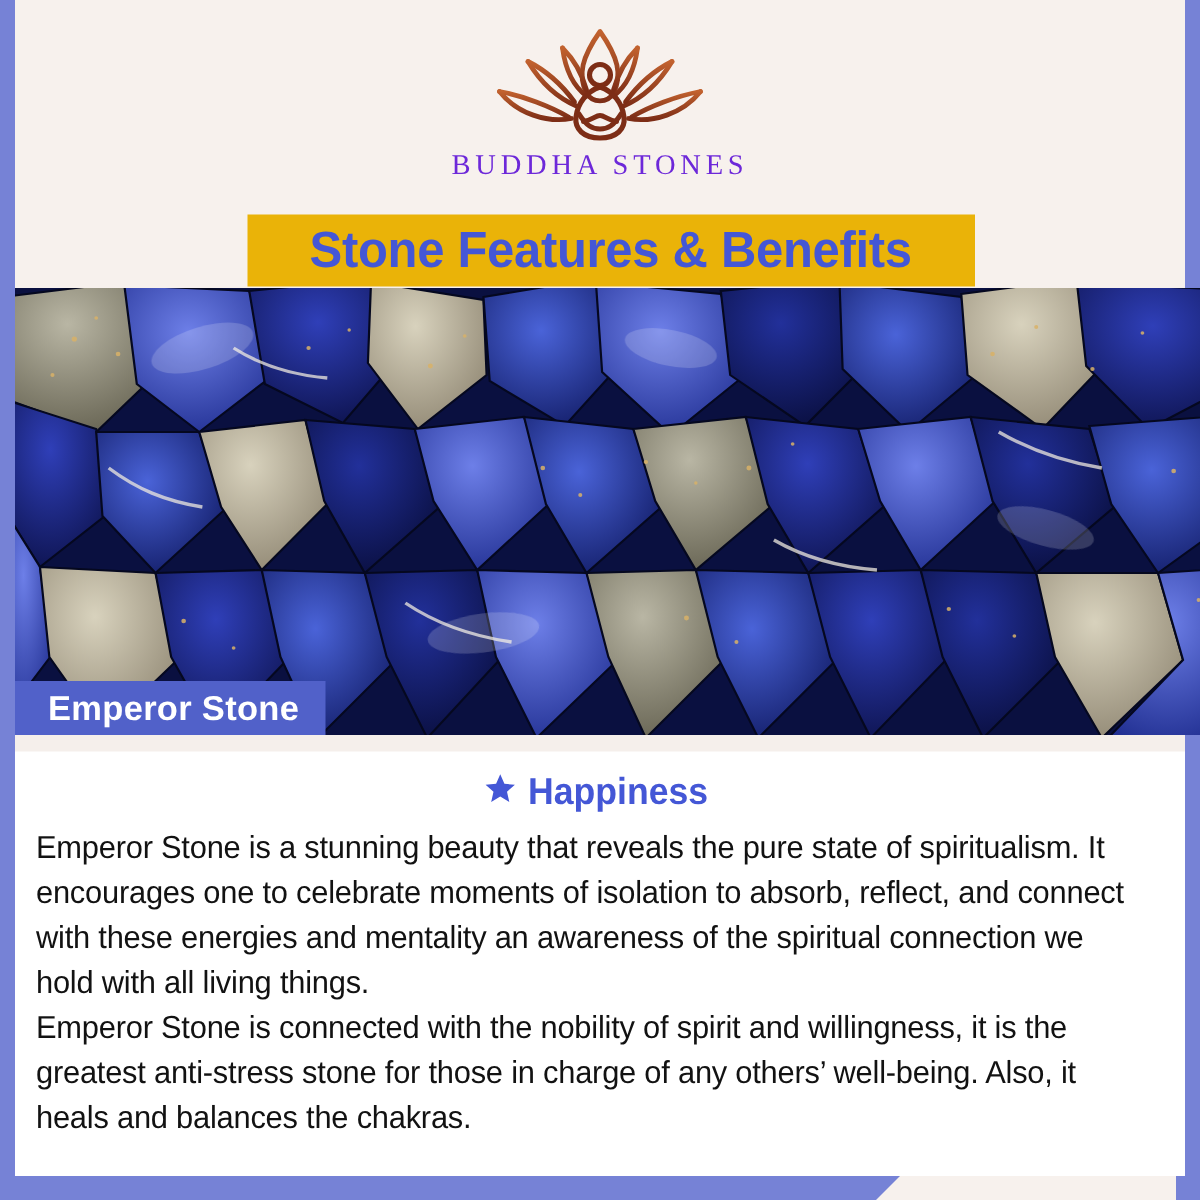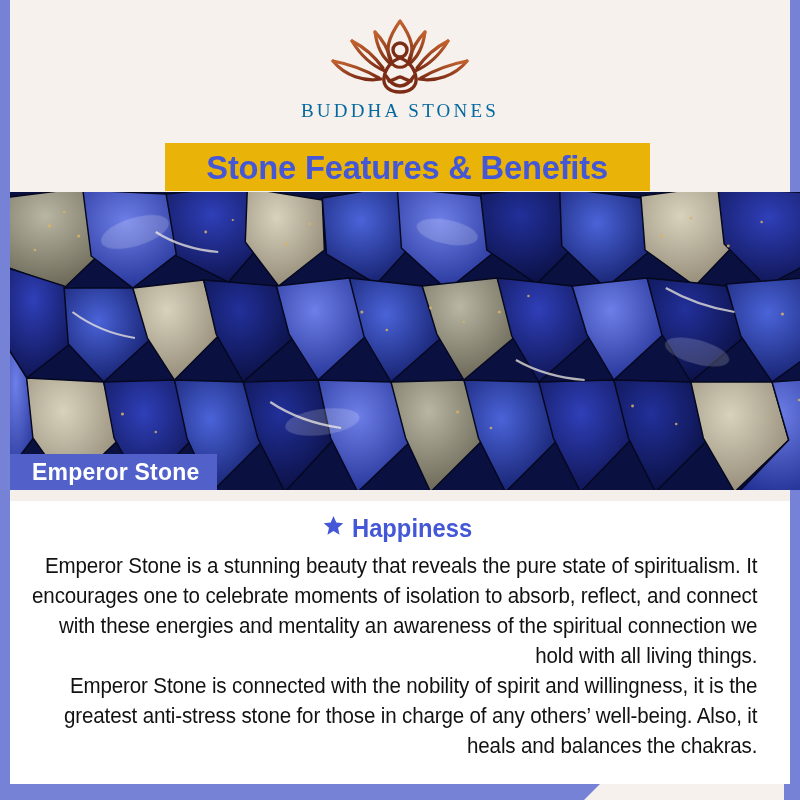--- a/index.html
+++ b/index.html
@@ -87,21 +87,21 @@
   .logo-mark {
     width: 150px;
     height: 82px;
     display: block;
   }
   .logo-word {
     margin-top: 2px;
     font-family: "Liberation Serif", serif;
     font-size: 19px;
     letter-spacing: 3.2px;
-    color: #0369a1;
+    color: #6d28d9;
     text-align: center;
     white-space: nowrap;
   }
 
   
   .title-band {
     position: absolute;
     left: 155px;
     top: 143px;
     width: 485px;
@@ -213,21 +213,20 @@
     color: #4457d6;
     transform: scaleX(0.95);
     transform-origin: left center;
   }
 
   .body-copy {
     position: absolute;
     left: 14px;
     top: 61px;
     width: 756px;
-    text-align: right;
   }
   .para {
     font-family: "Liberation Sans Narrow", "Liberation Sans", sans-serif;
     font-size: 21.2px;
     line-height: 30px;
     color: #121212;
     margin: 0;
     letter-spacing: -0.15px;
     transform: scaleX(0.97);
     transform-origin: left top;

